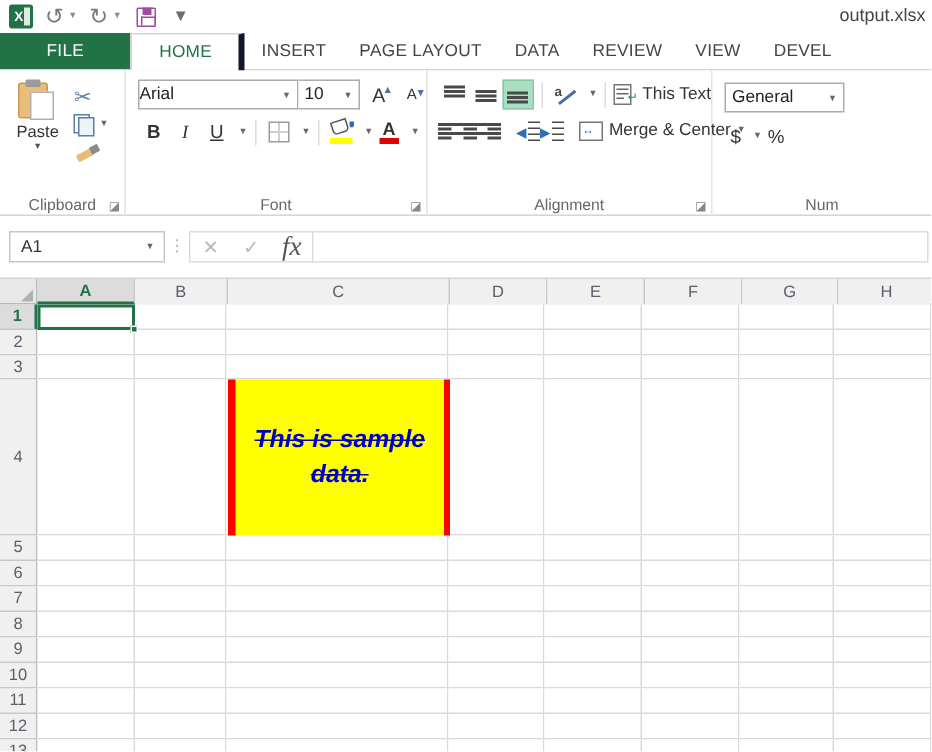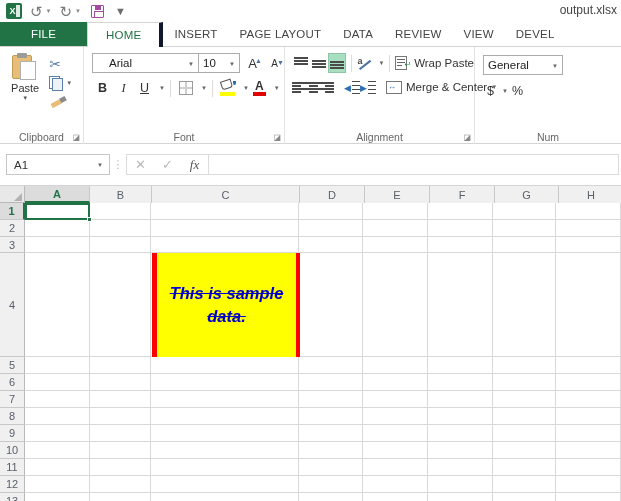--- a/index.html
+++ b/index.html
@@ -153,21 +153,21 @@
     transform: rotate(-28deg);
   }
   .mini-caret { font-size: 6px; color: #666; margin-left: 4px; }
 
   
   .g-font { width: 201px; }
   .font-row1 { display: flex; align-items: center; padding: 6px 0 0 8px; }
   .font-name {
     width: 107px; height: 20px; border: 1px solid #abacac; background: #fff;
     font-size: 11.5px; color: #222; display: flex; align-items: center;
-    padding-left: 16px; position: relative;
+    padding-left: 0; position: relative;
   }
   .inpt-caret {
     position: absolute; right: 4px; top: 7px;
     font-size: 6px; color: #666;
   }
   .font-size {
     width: 41px; height: 20px; border: 1px solid #abacac; border-left: none;
     background: #fff; font-size: 11.5px; color: #222;
     display: flex; align-items: center; padding-left: 4px; position: relative;
   }
@@ -316,21 +316,21 @@
     display: flex; align-items: center; height: 21px;
     border: 1px solid #dcdcdc; border-right: none; background: #fff;
   }
   .fb-btn {
     width: 27px; height: 19px; display: flex;
     align-items: center; justify-content: center;
     font-size: 13px; color: #b9b9b9;
   }
   .fb-btn.fx {
     color: #555; font-style: italic; font-family: "Liberation Serif", serif;
-    font-size: 13px;
+    font-size: 18px;
   }
   .fb-input {
     flex: 1; height: 21px; border: 1px solid #dcdcdc; background: #fff;
     margin-right: 2px;
   }
 
   
   .grid-wrap {
     position: absolute; top: 186px; left: 0;
     width: 621px; height: 315px; background: #fff; overflow: hidden;
@@ -550,21 +550,21 @@
       <span class="mini-caret">▼</span>
       <div class="sep-v"></div>
       <div style="display:flex;align-items:center">
         <span class="wrap-ico">
           <span class="bx"></span>
             <i style="top:3px;width:8px"></i>
             <i style="top:6px;width:8px"></i>
             <i style="top:9px;width:5px"></i>
             <span class="hook">↵</span>
         </span>
-        <span class="al-text">Wrap Paste</span>
+        <span class="al-text">This Text</span>
       </div>
     </div>
     <div class="al-row r2">
       <div class="abtn">
         <span class="lines">
           <i style="top:1px;width:14px"></i>
             <i style="top:4px;width:9px"></i>
             <i style="top:7px;width:14px"></i>
             <i style="top:10px;width:9px"></i>
         </span>

